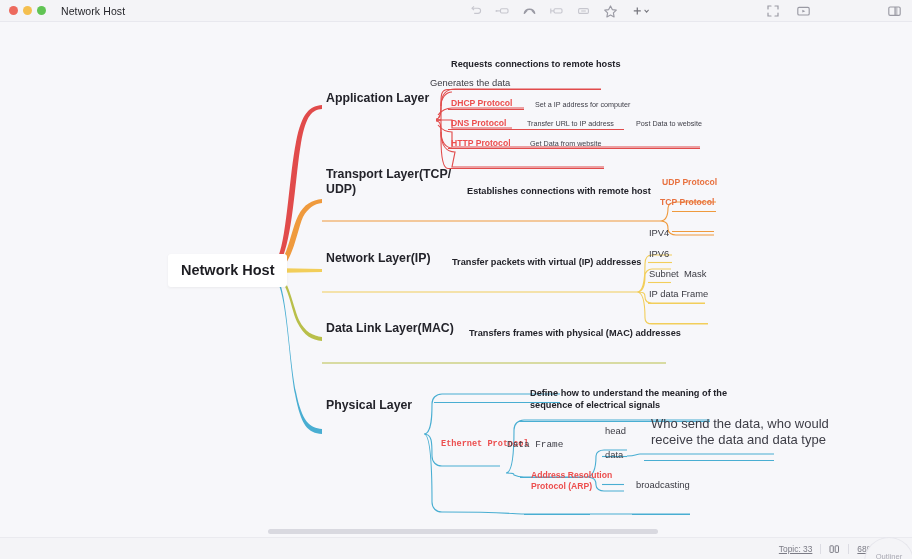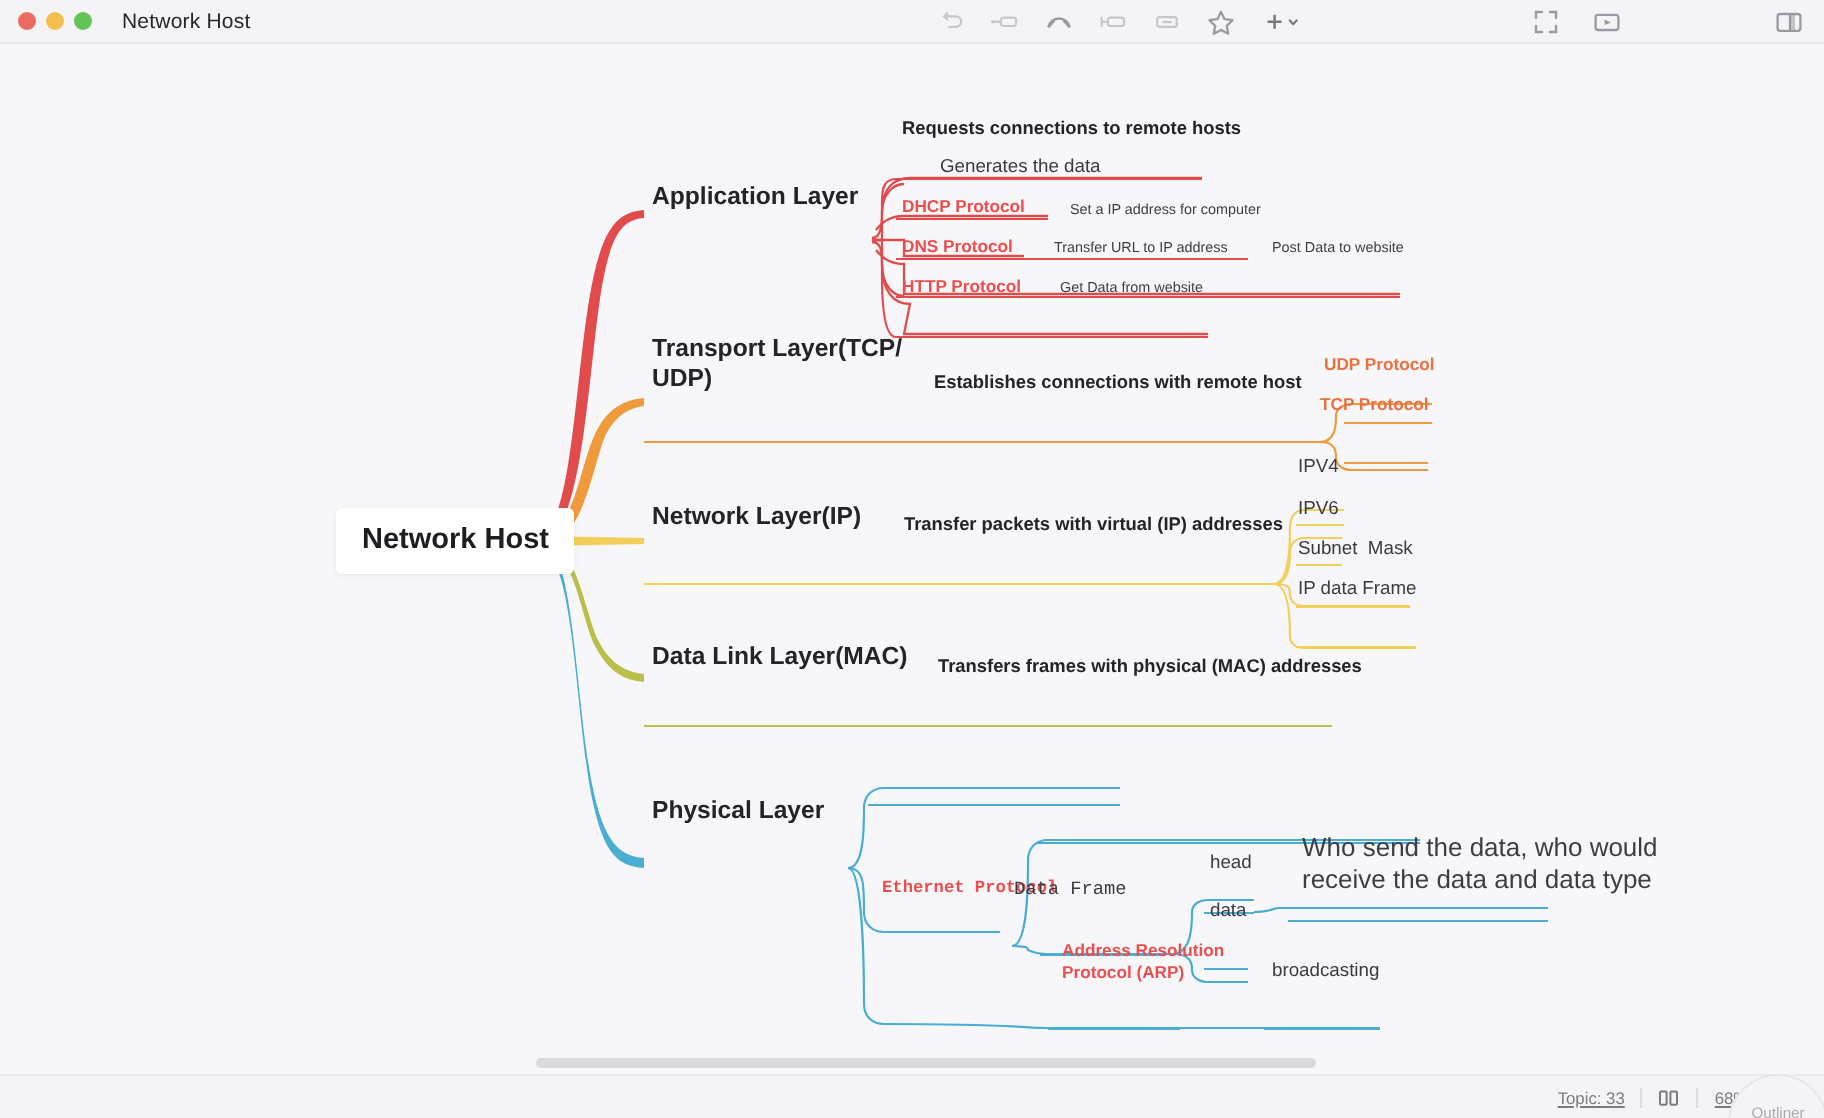--- a/index.html
+++ b/index.html
@@ -291,21 +291,21 @@
       <path d="M524,492.5 H590"></path>
       <path d="M590,492 C608,492 616,492 628,492 L690,492"></path>
       <path d="M632,492.5 H690"></path>
     </g>
   </svg>
 
   <div class="node root" style="left:168px; top:232px;">Network Host</div>
 
   <div class="node lvl1" style="left:326px; top:69px;">Application Layer</div>
   <div class="node lvl2b" style="left:451px; top:37px;">Requests connections to remote hosts</div>
-  <div class="node plain" style="left:470px; top:55px;">Generates the data</div>
+  <div class="node plain" style="left:430px; top:55px;">Generates the data</div>
   <div class="node proto-red" style="left:451px; top:76px;">DHCP Protocol</div>
   <div class="node tiny" style="left:535px; top:78px;">Set a IP address for computer</div>
   <div class="node proto-red" style="left:451px; top:96px;">DNS Protocol</div>
   <div class="node tiny" style="left:527px; top:97px;">Transfer URL to IP address</div>
   <div class="node tiny" style="left:636px; top:97px;">Post Data to website</div>
   <div class="node proto-red" style="left:451px; top:116px;">HTTP Protocol</div>
   <div class="node tiny" style="left:530px; top:117px;">Get Data from website</div>
 
   <div class="node lvl2b" style="left:467px; top:164px;">Establishes connections with remote host</div>
   <div class="node lvl1" style="left:326px; top:145px;">Transport Layer(TCP/
@@ -318,20 +318,22 @@
   <div class="node plain" style="left:649px; top:205px;">IPV4</div>
   <div class="node plain" style="left:649px; top:226px;">IPV6</div>
   <div class="node plain" style="left:649px; top:246px;">Subnet  Mask</div>
   <div class="node plain" style="left:649px; top:266px;">IP data Frame</div>
 
   <div class="node lvl1" style="left:326px; top:299px;">Data Link Layer(MAC)</div>
   <div class="node lvl2b" style="left:469px; top:306px;">Transfers frames with physical (MAC) addresses</div>
 
   <div class="node lvl1" style="left:326px; top:376px;">Physical Layer</div>
   <div class="node proto-red" style="left:441px; top:417px;font-family:Liberation Mono, monospace;">Ethernet Protocol</div>
+  <div class="node lvl2b" style="left:530px; top:366px;">Define how to understand the meaning of the
+sequence of electrical signals</div>
   <div class="node plain" style="left:507px; top:417px;font-family:Liberation Mono, monospace;">Data Frame</div>
   <div class="node plain" style="left:605px; top:403px;">head</div>
   <div class="node tiny2" style="left:651px; top:394px;">Who send the data, who would
 receive the data and data type</div>
   <div class="node plain" style="left:605px; top:427px;">data</div>
   <div class="node proto-red" style="left:531px; top:448px;">Address Resolution
 Protocol (ARP)</div>
   <div class="node plain" style="left:636px; top:457px;">broadcasting</div>
 
 </div>

